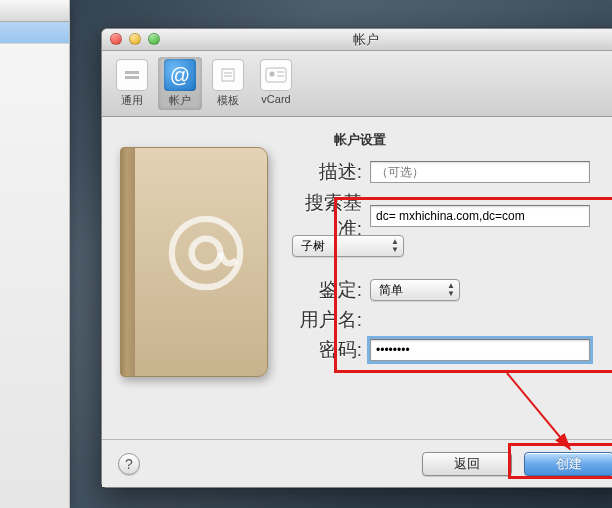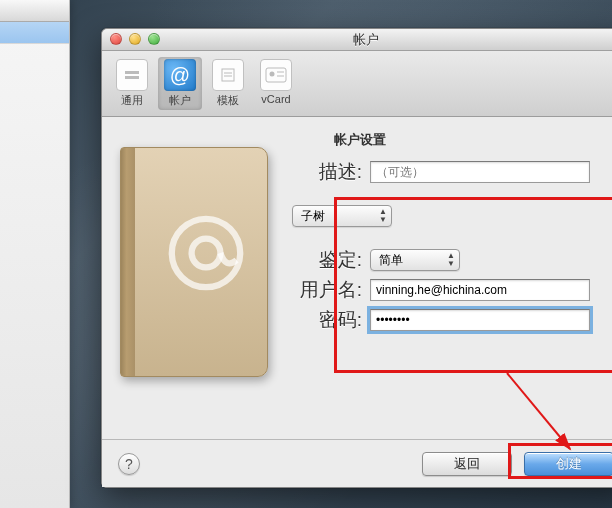--- a/index.html
+++ b/index.html
@@ -35,21 +35,21 @@
 
 .section-title { position: absolute; left: 190px; top: 14px; font-size: 13px; font-weight: bold; color: #333; padding-left: 42px; }
 .form { position: absolute; left: 190px; top: 40px; right: 18px; }
 .row { display: flex; align-items: center; height: 30px; }
 .lbl { width: 78px; text-align: right; font-size: 19px; color: #333; padding-right: 8px; text-shadow: 0 1px 0 #fff; }
 .field { flex: 1; }
 .text-input { width: 220px; height: 22px; font-size: 12px; padding: 5px 5px; border: 1px solid #9a9a9a; border-top-color: #7a7a7a; background: #fff; box-shadow: inset 0 1px 2px rgba(0,0,0,0.15); }
 .text-input.placeholder { color: #aaa; }
 .select { height: 22px; font-size: 12px; border: 1px solid #999; border-radius: 4px; background: linear-gradient(#fdfdfd, #e2e2e2); padding: 0 22px 0 8px; position: relative; display: inline-flex; align-items: center; box-shadow: 0 1px 1px rgba(0,0,0,0.1); }
 .select .arrows { position: absolute; right: 4px; top: 2px; font-size: 8px; line-height: 8px; color: #444; }
-.sel-scope { width: 100px; }
+.sel-scope { width: 112px; }
 .sel-auth  { width: 90px; }
 .focused { outline: 3px solid #7bb1e0; outline-offset: 0; }
 .gap { height: 14px; }
 
 .highlight-box { position: absolute; left: 232px; top: 168px; width: 344px; height: 176px; border: 3px solid #e01818; pointer-events: none; }
 .highlight-btn { position: absolute; right: 14px; bottom: 8px; width: 108px; height: 36px; border: 3px solid #e01818; pointer-events: none; }
 .arrow-svg { position: absolute; left: 0; top: 0; width: 100%; height: 100%; pointer-events: none; }
 
 .footer { position: absolute; left: 0; right: 0; bottom: 0; height: 48px; border-top: 1px solid #b8b8b8; background: #ececec; display: flex; align-items: center; padding: 0 16px; gap: 12px; }
 .help { width: 22px; height: 22px; border-radius: 50%; border: 1px solid #999; background: linear-gradient(#fff, #ddd); display: flex; align-items: center; justify-content: center; font-size: 14px; color: #555; cursor: pointer; box-shadow: 0 1px 1px rgba(0,0,0,0.15); }
@@ -128,40 +128,43 @@
 
     <div class="section-title">帐户设置</div>
 
     <div class="form">
       <div class="row">
         <div class="lbl">描述:</div>
         <div class="field"><input class="text-input placeholder" placeholder="（可选）" style=""></div>
       </div>
       <div class="gap"></div>
       <div class="row">
+        <div class="lbl">搜索基准:</div>
+        <div class="field"><input class="text-input" value="dc= mxhichina.com,dc=com" style=""></div>
+      </div>
+      <div class="row">
         <div class="field">
           <div class="select sel-scope">
             <span>子树</span>
             <span class="arrows">▲<br>▼</span>
           </div>
         </div>
       </div>
       <div class="gap"></div>
       <div class="row">
         <div class="lbl">鉴定:</div>
         <div class="field">
           <div class="select sel-auth">
             <span>简单</span>
             <span class="arrows">▲<br>▼</span>
           </div>
         </div>
       </div>
       <div class="row">
         <div class="lbl">用户名:</div>
-        <div class="field"><input class="text-input" value="vinning.he@hichina.com" style=""></div>
       </div>
       <div class="row">
         <div class="lbl">密码:</div>
         <div class="field"><input class="text-input focused" value="••••••••" style=""></div>
       </div>
     </div>
   </div>
 
   <div class="footer">
     <div class="help">

